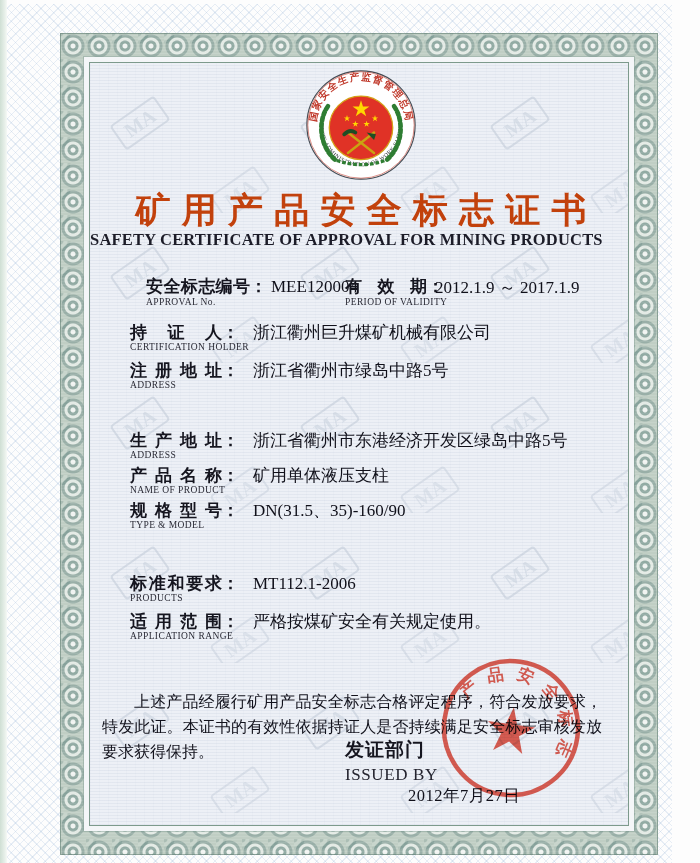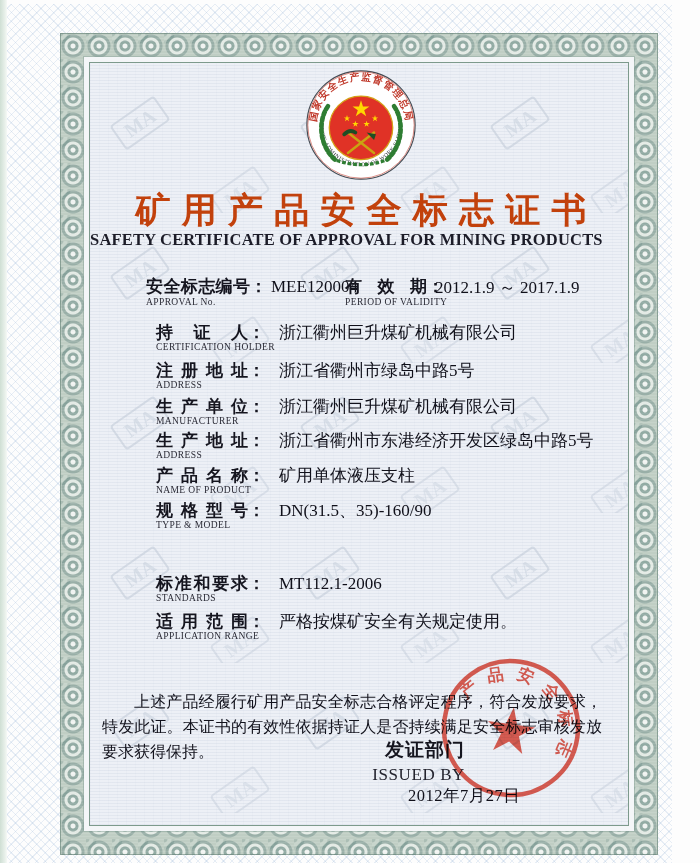--- a/index.html
+++ b/index.html
@@ -48,37 +48,37 @@
   .title-en{top:167px;left:0;width:100%;text-align:left;
     font-size:16.5px;font-weight:bold;color:#1c1c28;letter-spacing:.2px;white-space:nowrap;}
 
   .lbl{display:inline-block;font-size:17px;font-weight:bold;color:#15151f;
     text-align:justify;text-align-last:justify;vertical-align:bottom;}
   .colon{font-size:17px;font-weight:bold;color:#15151f;}
   .sub{position:absolute;font-size:9.5px;letter-spacing:.4px;color:#2a2a35;
     font-family:"Liberation Serif","DejaVu Serif",serif;white-space:nowrap;}
   .val{font-size:17px;color:#10101a;white-space:nowrap;font-weight:500;}
 
-  .row{left:40px;width:502px;height:36px;margin-left:26px;}
+  .row{left:40px;width:502px;height:36px;}
   .row .lbl{width:92px;}
   .row .colon{margin-right:10px;}
   .row .sub{left:0;top:21px;}
 
   .approval-row{left:56px;top:212px;width:486px;height:40px;}
   .approval-row .lbl{width:104px;}
   .approval-row .sub{left:0;top:22px;}
   .validity{position:absolute;left:199px;top:0;}
   .validity .lbl{width:82px;}
   .validity .sub{left:0;top:22px;}
   .validity-val{position:absolute;left:289px;top:1px;}
 
   .statement{top:627px;left:12px;width:500px;font-size:16px;line-height:1.55;
     text-align:justify;text-indent:2em;font-weight:500;color:#12121c;}
 
-  .issuer{top:674px;left:255px;width:120px;text-align:right;}
+  .issuer{top:674px;left:255px;width:120px;text-align:left;}
   .issuer-zh{font-size:19px;font-weight:bold;letter-spacing:1px;color:#15151f;}
   .issuer-en{font-size:17px;letter-spacing:.6px;color:#23232e;margin-top:2px;}
   .issue-date{top:722px;left:318px;font-size:16.5px;font-weight:500;color:#10101a;letter-spacing:.5px;}
 
   .seal{left:346px;top:590px;width:150px;height:150px;mix-blend-mode:multiply;opacity:.92;}
 </style>
 </head>
 <body>
 
 <div class="page">
@@ -157,45 +157,40 @@
     <div class="abs row" style="top:258px">
       <span class="lbl">持证人</span><span class="colon">：</span>
       <span class="val">浙江衢州巨升煤矿机械有限公司</span>
       <span class="sub">CERTIFICATION HOLDER</span>
     </div>
     <div class="abs row" style="top:296px">
       <span class="lbl">注册地址</span><span class="colon">：</span>
       <span class="val">浙江省衢州市绿岛中路5号</span>
       <span class="sub">ADDRESS</span>
     </div>
-    <div class="abs row" style="top:332px">
-      <span class="lbl">生产单位</span><span class="colon">：</span>
-      <span class="val">浙江衢州巨升煤矿机械有限公司</span>
-      <span class="sub">MANUFACTURER</span>
-    </div>
     <div class="abs row" style="top:366px">
       <span class="lbl">生产地址</span><span class="colon">：</span>
       <span class="val">浙江省衢州市东港经济开发区绿岛中路5号</span>
       <span class="sub">ADDRESS</span>
     </div>
     <div class="abs row" style="top:401px">
       <span class="lbl">产品名称</span><span class="colon">：</span>
       <span class="val">矿用单体液压支柱</span>
       <span class="sub">NAME OF PRODUCT</span>
     </div>
     <div class="abs row" style="top:436px">
       <span class="lbl">规格型号</span><span class="colon">：</span>
       <span class="val">DN(31.5、35)-160/90</span>
       <span class="sub">TYPE &amp; MODEL</span>
     </div>
 
     <div class="abs row" style="top:509px">
       <span class="lbl">标准和要求</span><span class="colon">：</span>
       <span class="val">MT112.1-2006</span>
-      <span class="sub">STANDARDS</span>
+      <span class="sub">PRODUCTS</span>
     </div>
     <div class="abs row" style="top:547px">
       <span class="lbl">适用范围</span><span class="colon">：</span>
       <span class="val">严格按煤矿安全有关规定使用。</span>
       <span class="sub">APPLICATION RANGE</span>
     </div>
 
     <div class="abs statement">上述产品经履行矿用产品安全标志合格评定程序，符合发放要求，特发此证。本证书的有效性依据持证人是否持续满足安全标志审核发放要求获得保持。</div>
 
     <div class="abs issuer">

